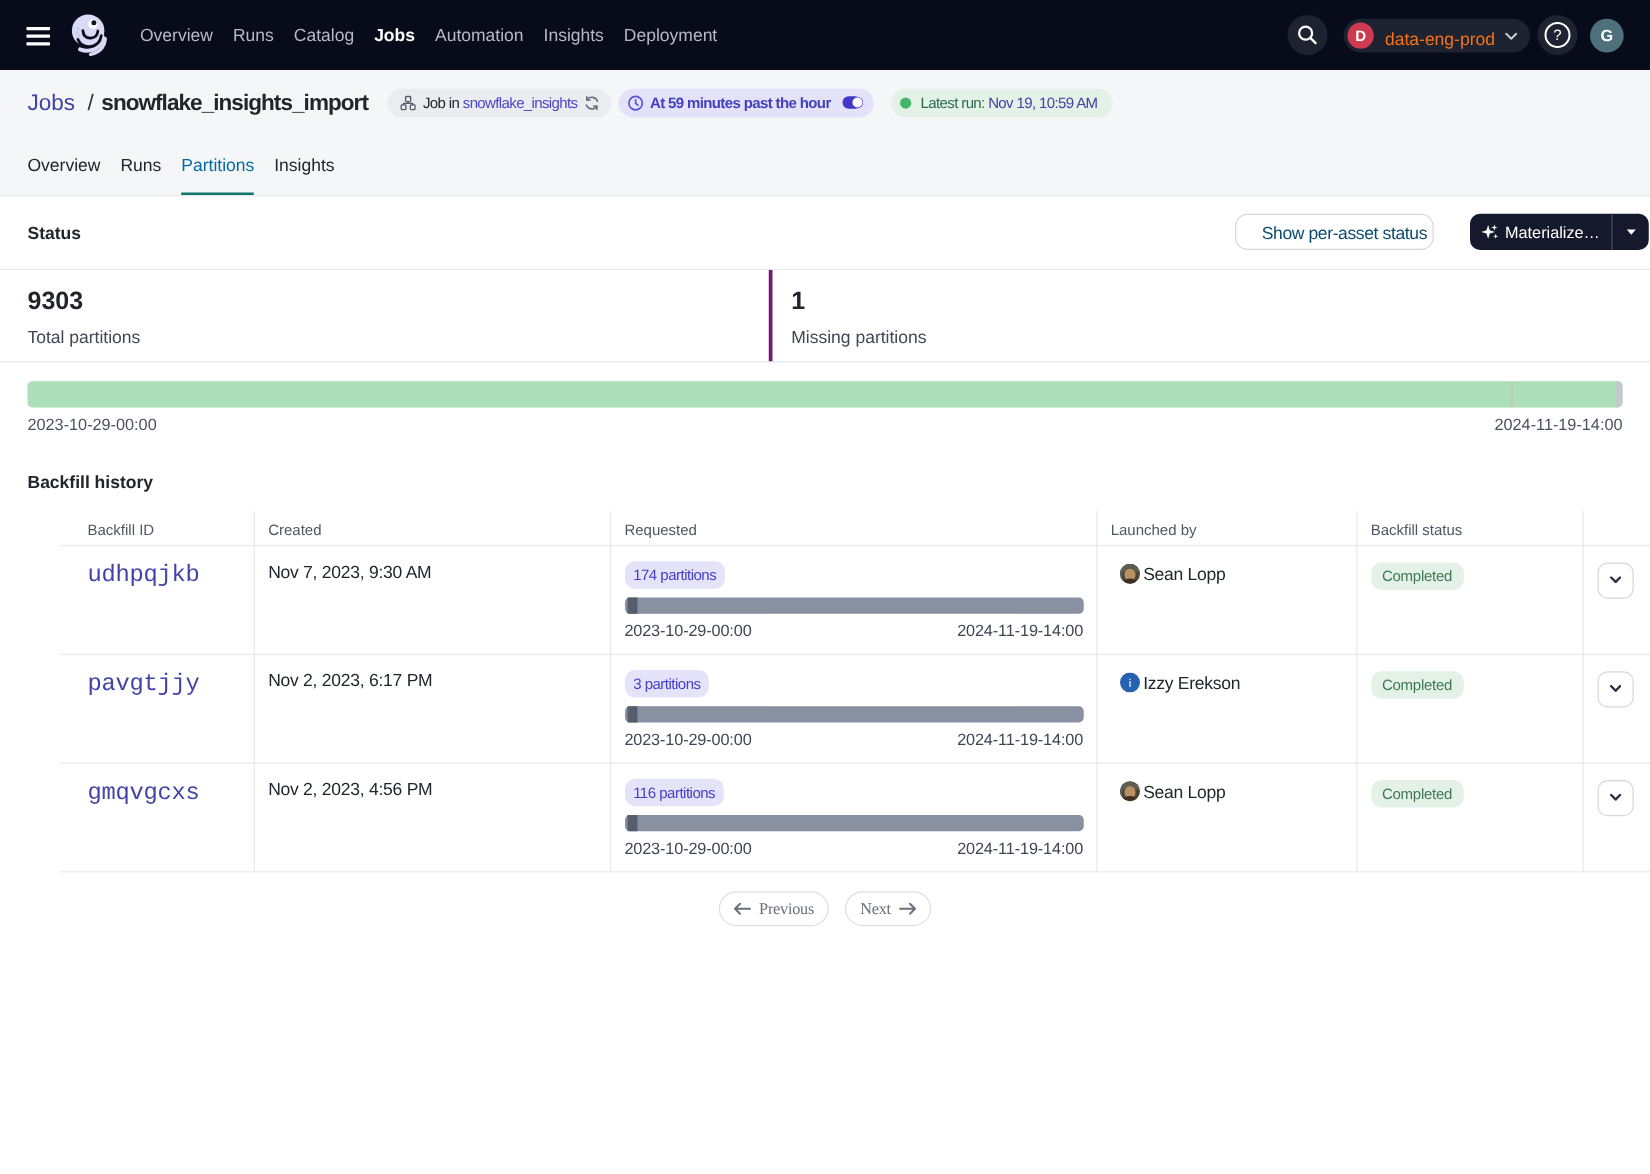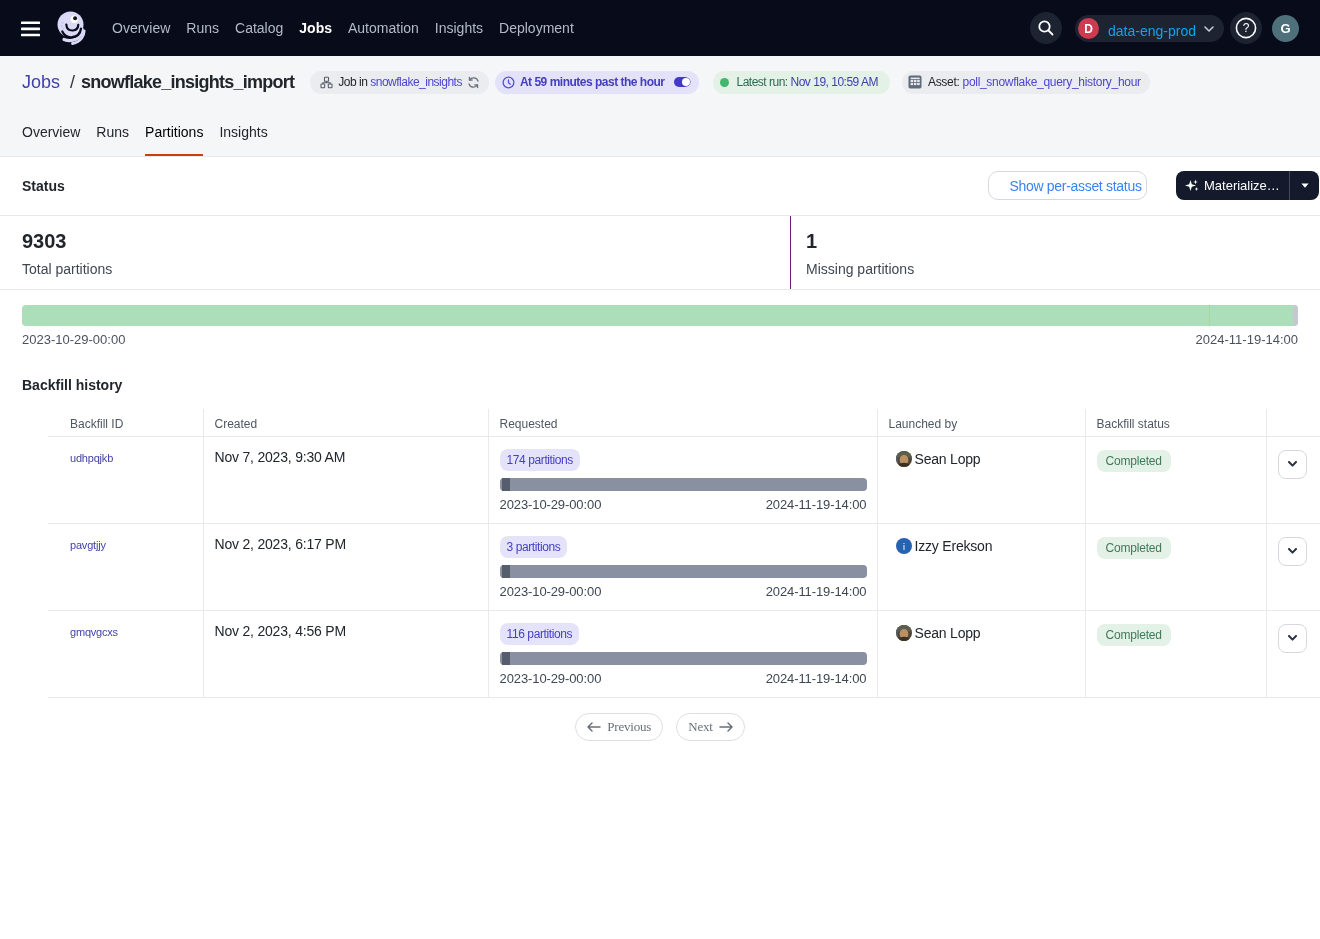--- a/index.html
+++ b/index.html
@@ -6,65 +6,65 @@
 html,body { width:1320px; height:939px; background:#fff; font-family:"Liberation Sans", sans-serif; overflow:hidden; }
 .nav { position:relative; height:56px; background:#070B1A; display:flex; align-items:center; }
 .burger { position:absolute; left:21px; top:21px; }
 .logo { position:absolute; left:52px; top:9px; }
 .navlinks { position:absolute; left:112px; top:0; height:56px; display:flex; align-items:center; gap:16px; }
 .navlinks a { color:#B4BAC6; font-size:14px; font-weight:500; text-decoration:none; }
 .navlinks a.active { color:#fff; font-weight:600; }
 .circ32 { width:32px; height:32px; border-radius:50%; background:#1D2331; display:flex; align-items:center; justify-content:center; position:absolute; }
 .deppill { position:absolute; left:1075px; top:15px; height:27px; background:#1D2331; border-radius:14px; display:flex; align-items:center; padding:0 10px 0 3px; }
 .dcirc { width:21px; height:21px; border-radius:50%; background:#CE3A50; color:#fff; font-size:12px; font-weight:700; display:flex; align-items:center; justify-content:center; }
-.deppill .dname { color:#0ea5e9; font-size:14px; font-weight:500; margin:4px 8px 0 9px; }
+.deppill .dname { color:#f97316; font-size:14px; font-weight:500; margin:4px 8px 0 9px; }
 .gavatar { position:absolute; left:1272px; top:15px; width:27px; height:27px; border-radius:50%; background:#4E707B; color:#fff; font-size:13px; font-weight:700; display:flex; align-items:center; justify-content:center; }
 
 .band { background:#F5F6F8; border-bottom:1px solid #E7E9EC; height:101px; position:relative; }
 .crumbrow { position:absolute; left:22px; top:6px; height:40px; display:flex; align-items:center; }
 .crumb { color:#4042A6; font-size:18px; text-decoration:none; }
 .slash { color:#30363E; font-size:18px; }
 .pagetitle { color:#21262C; font-size:18px; font-weight:600; letter-spacing:-0.75px; }
 .pill { height:23px; border-radius:12px; display:inline-flex; align-items:center; font-size:12px; letter-spacing:-0.5px; }
 .pill.grey { background:#EBECEF; color:#21262C; }
 .pill.lav { background:#E3E2F8; color:#443FBC;font-weight:bold; }
 .pill.green { background:#E3F1E7; color:#2E6B4E; }
 .link { color:#4B46CE; text-decoration:none; }
 .tabs { position:absolute; left:22px; top:68px; display:flex; gap:16px; }
 .tab { font-size:14px; font-weight:500; color:#21262C; text-decoration:none; line-height:17px; padding-bottom:13px; }
-.tab.active { color:#000000; border-bottom:2px solid #c2410c; }
+.tab.active { color:#0369a1; border-bottom:2px solid #0f766e; }
 
 .statusrow { position:relative; height:59px; border-bottom:1px solid #E7E9EC; }
 .statusrow h2 { position:absolute; left:22px; top:21px; font-size:14px; color:#21262C; }
-.btn-white { position:absolute; border:1px solid #D4D8DD; background:#fff; border-radius:10px; height:29px; font-size:13px; letter-spacing:-0.2px; color:#3b82f6; display:flex; align-items:center; justify-content:center; font-family:"Liberation Sans",sans-serif;padding-left:16px; }
+.btn-white { position:absolute; border:1px solid #D4D8DD; background:#fff; border-radius:10px; height:29px; font-size:13px; letter-spacing:-0.2px; color:#0c4a6e; display:flex; align-items:center; justify-content:center; font-family:"Liberation Sans",sans-serif;padding-left:16px; }
 .showper { left:988px; top:14px; width:159px; }
 .matbtn { position:absolute; left:1156px; top:14px; width:143px; height:29px; background:#141A2B; border-radius:8px; display:flex; align-items:center; color:#fff; font-size:13px;margin-left:20px; }
 .matbtn .caret { position:absolute; right:0; top:0; width:30px; height:29px; border-left:1px solid #434B5A; display:flex; align-items:center; justify-content:center; }
 
 .stats { display:flex; height:74px; border-bottom:1px solid #E7E9EC; }
 .statcell { padding:14px 0 0 22px; } .statcell:last-child { padding-left:15px; }
-.statcell:first-child { width:791px; border-right:1px solid #701a75; }
+.statcell:first-child { width:618px; border-right:3px solid #701a75; }
 .statcell .num { font-size:20px; font-weight:700; color:#21262C; }
 .statcell .lbl { font-size:14px; color:#3E4752; margin-top:8px; }
 
 .barwrap { position:relative; height:119px; }
 .gbar { position:absolute; left:22px; top:15px; width:1276px; height:21px; background:#ABDEB9; border-radius:4px; }
 .gbar .div1 { position:absolute; left:1187px; top:0; width:1px; height:21px; background:#D9BE9C; }
 .gbar .miss { position:absolute; right:0; top:0; width:5px; height:21px; background:#C3C8D1; border-radius:0 4px 4px 0; }
 .bardates { position:absolute; top:42px; left:22px; right:22px; display:flex; justify-content:space-between; font-size:13px; color:#4A5260; }
 
 .bfh { position:absolute; left:22px; top:87px; font-size:14px; font-weight:700; color:#21262C; }
 
 table.bft { width:1320px; border-collapse:collapse; table-layout:fixed;margin-left:48px; }
 table.bft th, table.bft td { border-bottom:1px solid #E7E9EC; border-right:1px solid #E7E9EC; vertical-align:top; text-align:left; font-weight:400; }
 table.bft th:last-child, table.bft td:last-child { border-right:none; }
 table.bft th { height:27px; font-size:12px; color:#4F5762; padding:8px 0 0 11px; }
 table.bft th.c1, table.bft td.c1 { padding-left:22px; }
 table.bft td { height:87px; padding:12px 0 0 11px; font-size:14px; letter-spacing:-0.2px; color:#21262C; }
-.mono { font-family:Liberation Sans, sans-serif; font-size:11px; }
+.mono { font-family:Liberation Mono, monospace; font-size:19px; }
 .rpill { display:block; width:fit-content; background:#E5E3F9; color:#4640C8; font-size:12px; letter-spacing:-0.4px; border-radius:8px; padding:4px 7px; height:22px; line-height:14px; }
 .prog { position:relative; width:367px; height:13px; background:#8890A2; border-radius:4px; margin-top:7px; }
 .prog .seg { position:absolute; left:2px; top:0; width:8px; height:13px; background:#565E6E; }
 .progdates { width:367px; display:flex; justify-content:space-between; font-size:13px; letter-spacing:-0.1px; color:#3E4752; margin-top:6px; }
 .lby { display:flex; align-items:center; gap:3px; margin-left:7px; margin-top:2px; }
 .cpill { display:block; width:fit-content; background:#E3F1E7; color:#3F7A58; font-size:12px; letter-spacing:-0.2px; border-radius:8px; padding:4px 9px; height:22px; line-height:14px; margin-top:1px; }
 .ddbtn { width:29px; height:29px; border:1px solid #D4D8DD; border-radius:8px; background:#fff; display:flex; align-items:center; justify-content:center; margin-left:0px; margin-top:1px; }
 
 .pager { display:flex; justify-content:center; gap:13px; margin-top:15px; }
 .pgbtn { height:28px; border:1px solid #DCDFE3; border-radius:14px; background:#fff; color:#697079; font-size:13px; letter-spacing:-0.2px; display:flex; align-items:center; gap:6px; padding:0 11px;font-family:Liberation Serif, serif; }
@@ -157,35 +157,20 @@
         </svg>
       At 59 minutes past the hour
       <span style="display:inline-block; width:15px; height:9.5px; border-radius:5px; background:#4338CA; position:relative; margin-left:10px;">
           <span style="position:absolute; right:-0.5px; top:0.75px; width:8px; height:8px; border-radius:50%; background:#fff; box-shadow:0 0 0 0.5px #4338CA;"></span>
         </span>
     </span>
     <span class="pill green" style="margin-left:14px; padding:0 12px 0 7px;">
       <span style="width:9px; height:9px; border-radius:50%; background:#43B76B; margin-right:7px;"></span>
       Latest run:&nbsp;<a style="color:#3F41A8; text-decoration:none;">Nov 19, 10:59 AM</a>
     </span>
-    <span class="pill grey" style="margin-left:12px; padding:0 9px 0 6px; letter-spacing:-0.3px;">
-      <svg width="14" height="14" viewBox="0 0 14 14" style="margin-right:6px;">
-          <rect x="0.5" y="0.5" width="13" height="13" rx="1.8" fill="#5F6B7C"></rect>
-          <g fill="#E9EAEE">
-            <rect x="2.6" y="4.9" width="2.5" height="2.2"></rect>
-            <rect x="5.9" y="4.9" width="2.5" height="2.2"></rect>
-            <rect x="9.2" y="4.9" width="2.5" height="2.2"></rect>
-            <rect x="2.6" y="7.9" width="2.5" height="2.2"></rect>
-            <rect x="5.9" y="7.9" width="2.5" height="2.2"></rect>
-            <rect x="9.2" y="7.9" width="2.5" height="2.2"></rect>
-            <rect x="2.6" y="2.6" width="9.1" height="1.5"></rect>
-          </g>
-        </svg>
-      Asset:&nbsp;<a class="link">poll_snowflake_query_history_hour</a>
-    </span>
   </div>
   <div class="tabs">
     <a class="tab">Overview</a>
       <a class="tab">Runs</a>
       <a class="tab active">Partitions</a>
       <a class="tab">Insights</a>
   </div>
 </div>
 
 <div class="statusrow">

